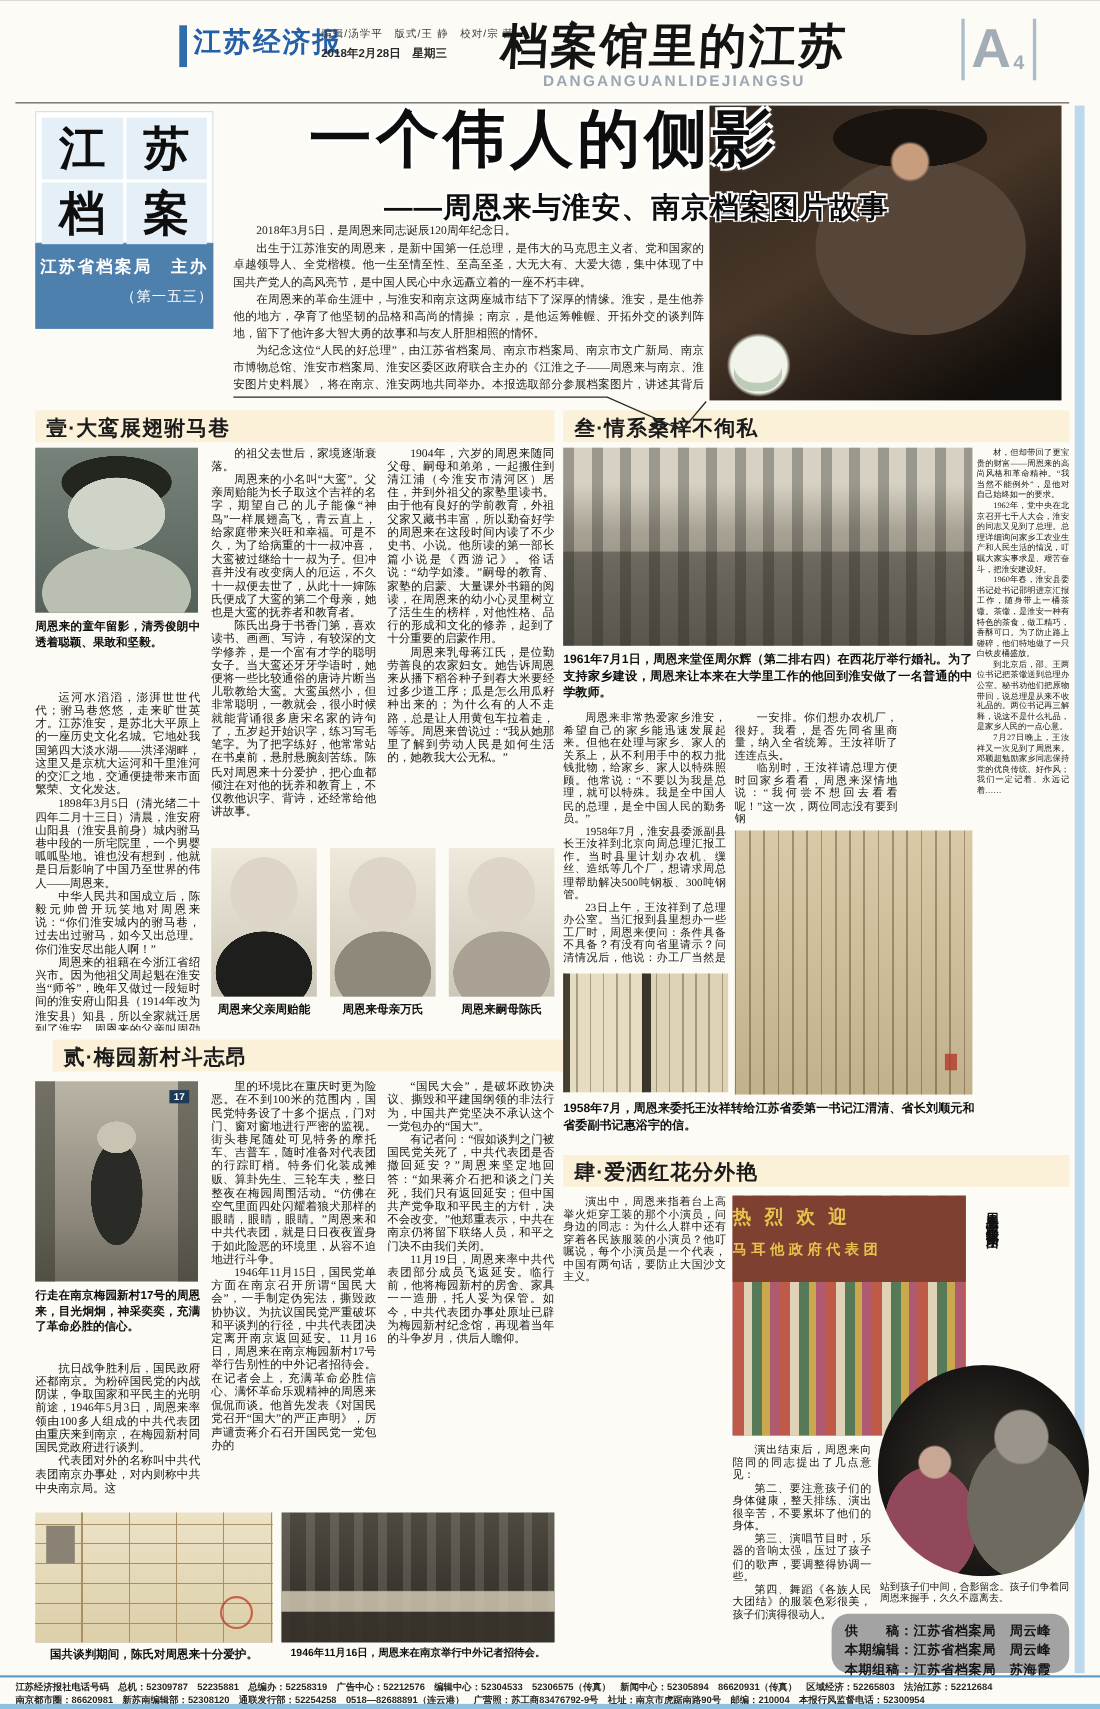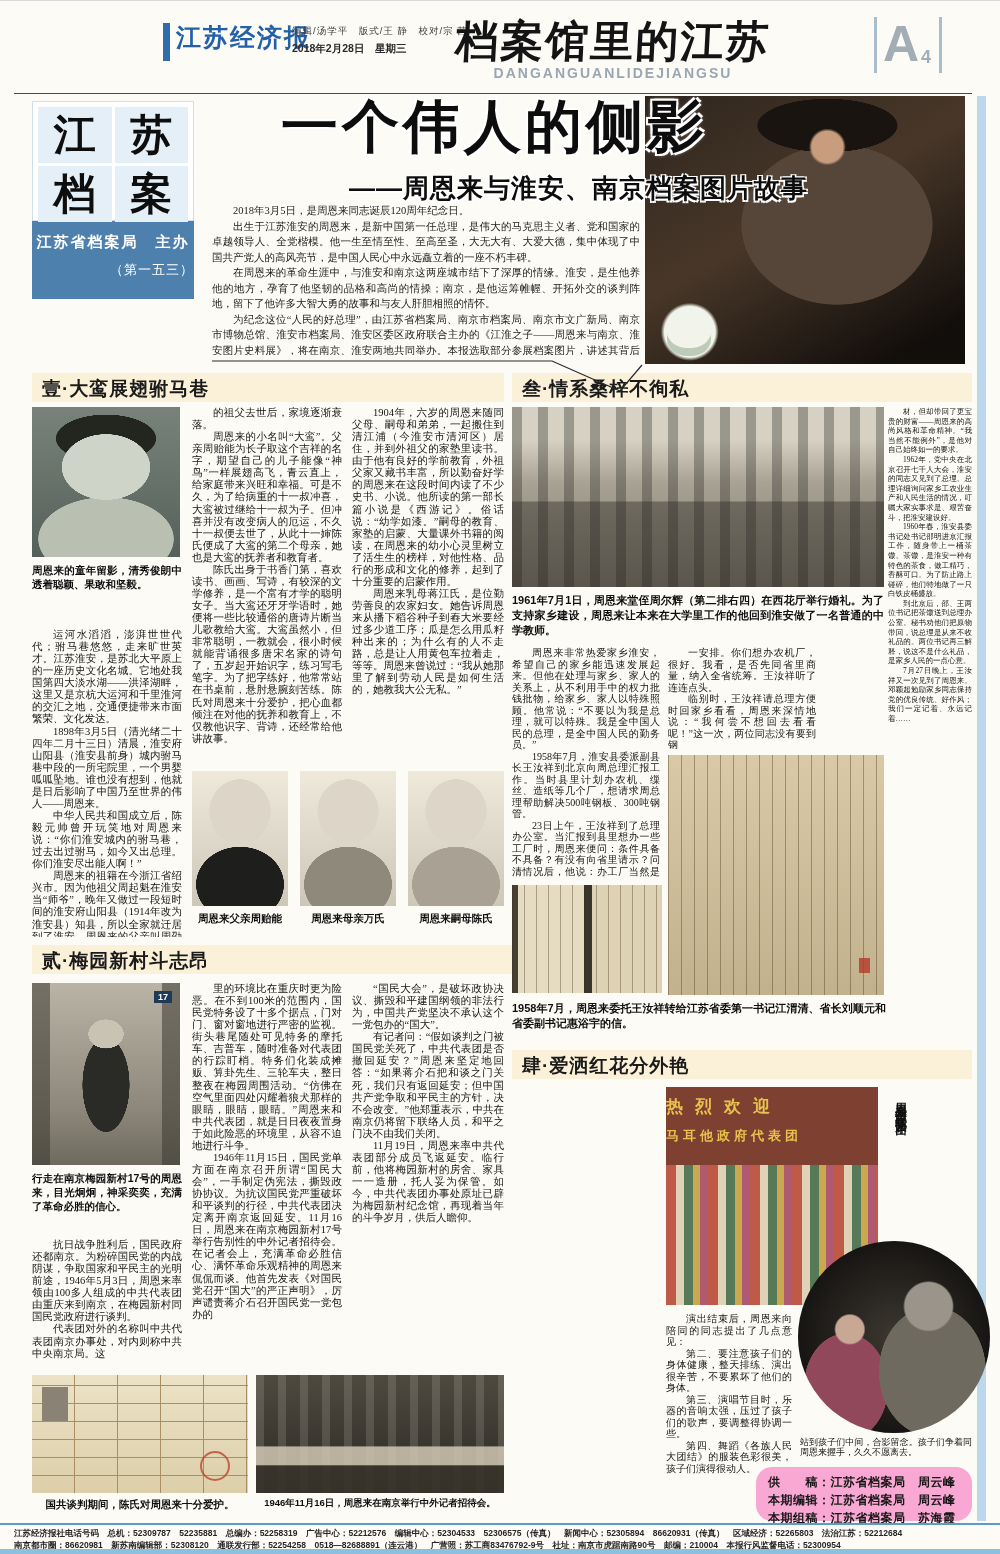--- a/index.html
+++ b/index.html
@@ -116,21 +116,21 @@
       radial-gradient(circle at 68% 34%, #9a948a 0 13%, rgba(0,0,0,0) 14%),
       radial-gradient(ellipse 28% 34% at 70% 68%, #6e6a60 0 99%, rgba(0,0,0,0) 100%),
       radial-gradient(circle at 27% 46%, #c8a894 0 8%, rgba(0,0,0,0) 9%),
       radial-gradient(ellipse 22% 28% at 25% 76%, #90485a 0 99%, rgba(0,0,0,0) 100%),
       radial-gradient(#3c3830,#131110 78%);}
   #vert-cap{left:886px;top:1092px;width:22px;height:150px;writing-mode:vertical-rl;
       font-weight:bold;font-size:11.5px;letter-spacing:2px;color:#111;}
   #cup{position:absolute;left:7%;bottom:3%;width:44px;height:36px;background:#f2f4ec;border-radius:50% 50% 46% 46%;
       box-shadow:inset 0 -8px 0 rgba(90,130,90,.35);}
   
-  #credits{left:756px;top:1466px;width:216px;height:54px;background:#f9a8d4;border-radius:16px;
+  #credits{left:756px;top:1466px;width:216px;height:54px;background:#a3a3a3;border-radius:16px;
       padding:6px 12px;box-sizing:border-box;font-size:12px;font-weight:bold;color:#151515;}
   #credits p{margin:1px 0;text-indent:0;letter-spacing:0.5px;}
   #right-stripe{left:977px;top:95px;width:9px;height:1425px;background:#bcd8ec;}
   #footer-rule{left:0;top:1522px;width:1000px;height:0;border-top:2px solid #5b9ccd;}
   .footer-line{left:14px;width:972px;font-size:8.5px;font-weight:bold;color:#262626;white-space:nowrap;overflow:hidden;}
   #footer1{top:1527px;}
   #footer2{top:1539px;}
   #bottom-bar{left:0;top:1548px;width:1000px;height:6px;background:#8cc0de;}
 </style>
 </head>
@@ -198,21 +198,21 @@
       <p>1904年，六岁的周恩来随同父母、嗣母和弟弟，一起搬住到清江浦（今淮安市清河区）居住，并到外祖父的家塾里读书。由于他有良好的学前教育，外祖父家又藏书丰富，所以勤奋好学的周恩来在这段时间内读了不少史书、小说。他所读的第一部长篇小说是《西游记》。俗话说：“幼学如漆。”嗣母的教育、家塾的启蒙、大量课外书籍的阅读，在周恩来的幼小心灵里树立了活生生的榜样，对他性格、品行的形成和文化的修养，起到了十分重要的启蒙作用。</p>
       <p>周恩来乳母蒋江氏，是位勤劳善良的农家妇女。她告诉周恩来从播下稻谷种子到舂大米要经过多少道工序；瓜是怎么用瓜籽种出来的；为什么有的人不走路，总是让人用黄包车拉着走，等等。周恩来曾说过：“我从她那里了解到劳动人民是如何生活的，她教我大公无私。”</p>
     </div>
   <div class="abs ph-port" style="left:192px;top:770px;--torso:#1e1e1c;"></div>
   <div class="abs ph-port" style="left:300px;top:770px;--torso:#8f897c;"></div>
   <div class="abs ph-port" style="left:408px;top:770px;--torso:#a9a294;"></div>
   <div class="abs cap cap-c" style="left:186px;top:910px;width:108px;">周恩来父亲周贻能</div>
   <div class="abs cap cap-c" style="left:296px;top:910px;width:104px;">周恩来母亲万氏</div>
   <div class="abs cap cap-c" style="left:402px;top:910px;width:108px;">周恩来嗣母陈氏</div>
 
-  <div class="abs secbar" style="left:32px;top:944px;width:536px;">贰·梅园新村斗志昂</div>
+  <div class="abs secbar" style="left:48px;top:944px;width:536px;">贰·梅园新村斗志昂</div>
   <div class="abs" id="ph-meiyuan">
     <div id="plaque">17</div>
   </div>
   <div class="abs cap" style="left:32px;top:1170px;width:150px;height:62px;">行走在南京梅园新村17号的周恩来，目光炯炯，神采奕奕，充满了革命必胜的信心。</div>
   <div class="abs bodycol" style="left:32px;top:1238px;width:150px;height:130px;">
       <p>抗日战争胜利后，国民政府还都南京。为粉碎国民党的内战阴谋，争取国家和平民主的光明前途，1946年5月3日，周恩来率领由100多人组成的中共代表团由重庆来到南京，在梅园新村同国民党政府进行谈判。</p>
       <p>代表团对外的名称叫中共代表团南京办事处，对内则称中共中央南京局。这</p>
     </div>
   <div class="abs bodycol" style="left:192px;top:982px;width:150px;height:386px;">
       <p>里的环境比在重庆时更为险恶。在不到100米的范围内，国民党特务设了十多个据点，门对门、窗对窗地进行严密的监视。街头巷尾随处可见特务的摩托车、吉普车，随时准备对代表团的行踪盯梢。特务们化装成摊贩、算卦先生、三轮车夫，整日整夜在梅园周围活动。“仿佛在空气里面四处闪耀着狼犬那样的眼睛，眼睛，眼睛。”周恩来和中共代表团，就是日日夜夜置身于如此险恶的环境里，从容不迫地进行斗争。</p>
@@ -251,20 +251,21 @@
       <p>材，但却带回了更宝贵的财富——周恩来的高尚风格和革命精神。“我当然不能例外”，是他对自己始终如一的要求。</p>
       <p>1962年，党中央在北京召开七千人大会，淮安的同志又见到了总理。总理详细询问家乡工农业生产和人民生活的情况，叮嘱大家实事求是、艰苦奋斗，把淮安建设好。</p>
       <p>1960年春，淮安县委书记处书记邵明进京汇报工作，随身带上一桶茶馓。茶馓，是淮安一种有特色的茶食，做工精巧，香酥可口。为了防止路上碰碎，他们特地做了一只白铁皮桶盛放。</p>
       <p>到北京后，邵、王两位书记把茶馓送到总理办公室。秘书劝他们把原物带回，说总理是从来不收礼品的。两位书记再三解释，说这不是什么礼品，是家乡人民的一点心意。</p>
       <p>7月27日晚上，王汝祥又一次见到了周恩来。邓颖超勉励家乡同志保持党的优良传统、好作风；我们一定记着、永远记着……</p>
     </div>
   <div class="abs cap" style="left:512px;top:1000px;width:374px;height:40px;font-size:11px;">1958年7月，周恩来委托王汝祥转给江苏省委第一书记江渭清、省长刘顺元和省委副书记惠浴宇的信。</div>
 
   <div class="abs secbar" style="left:512px;top:1049px;width:460px;">肆·爱洒红花分外艳</div>
   <div class="abs bodycol" style="left:512px;top:1086px;width:148px;height:414px;font-size:10px;">
+      <p>演出中，周恩来指着台上高举火炬穿工装的那个小演员，问身边的同志：为什么人群中还有穿着各民族服装的小演员？他叮嘱说，每个小演员是一个代表，中国有两句话，要防止大国沙文主义。</p>
     </div>
   <div class="abs" id="ph-honghua">
     <div class="banner-line" id="banner1">热烈欢迎</div>
     <div class="banner-line" id="banner2">马耳他政府代表团</div>
   </div>
   <div class="abs" id="vert-cap">周恩来与南京小红花艺术团</div>
   <div class="abs" id="ph-circle"></div>
   <div class="abs bodycol" style="left:666px;top:1312px;width:126px;height:188px;font-size:10px;">
       <p>演出结束后，周恩来向陪同的同志提出了几点意见：</p>
       <p>第二、要注意孩子们的身体健康，整天排练、演出很辛苦，不要累坏了他们的身体。</p>

